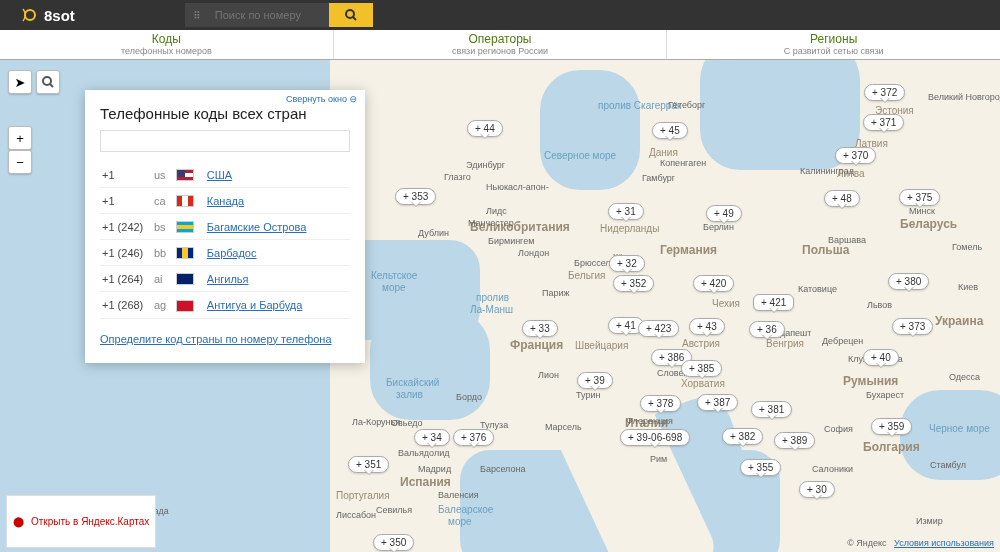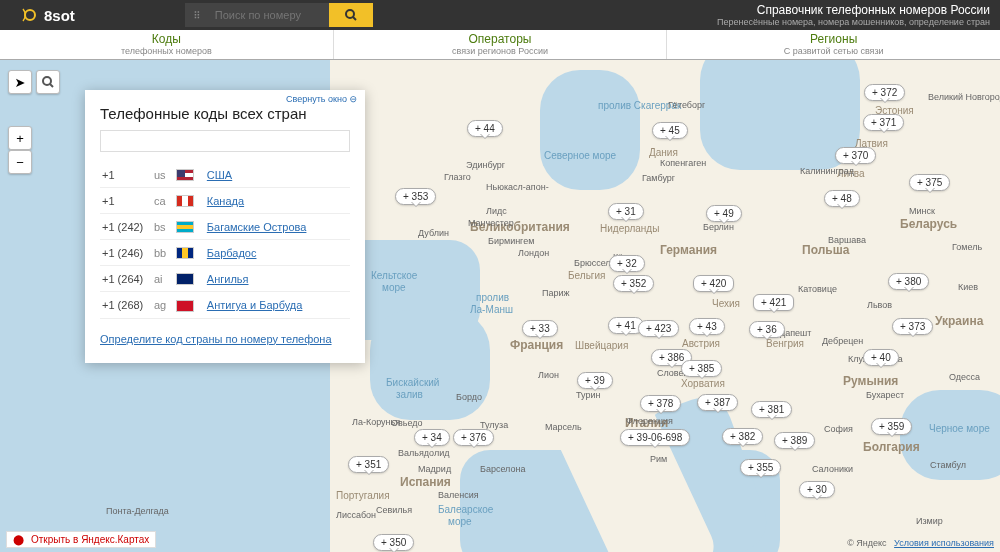--- a/index.html
+++ b/index.html
@@ -53,21 +53,21 @@
   .panel-input { width:100%; border:1px solid #ddd; height:22px; margin-bottom:10px; font-size:11px; padding:0 5px; }
   .table { width:100%; border-collapse: collapse; }
   .table tr { border-bottom:1px solid #eee; }
   .table td { font-size:11px; padding:6px 2px; vertical-align:middle; }
   .table td:nth-child(1) { width:52px; color:#444; }
   .table td:nth-child(2) { width:22px; color:#888; }
   .flag { display:inline-block; width:18px; height:12px; border:1px solid #ccc; vertical-align:middle; background:#ddd; }
   .link { color:#2a6db3; text-decoration:underline; cursor:pointer; }
   .panel-footer { margin-top:14px; font-size:11px; }
 
-  .bottom-attr { position:absolute; bottom:4px; left:6px; background:#fff; padding:2px 6px; font-size:10px; color:#c00; border:1px solid #ddd; cursor:pointer; z-index:60; }
+  .bottom-attr { position:absolute; bottom:4px; left:6px; background:#fff; padding:20px 6px; font-size:10px; color:#c00; border:1px solid #ddd; cursor:pointer; z-index:60; }
   .bottom-right { position:absolute; bottom:4px; right:6px; font-size:9px; color:#666; z-index:60; }
   .bottom-right a { color:#2a6db3; }
 
   
   .flag-us { background: linear-gradient(#b22234 0 33%, #fff 33% 66%, #b22234 66% 100%); position:relative; }
   .flag-us:before { content:''; position:absolute; top:0; left:0; width:8px; height:7px; background:#3c3b6e; }
   .flag-ca { background:#fff; position:relative; }
   .flag-ca:before, .flag-ca:after { content:''; position:absolute; top:0; width:5px; height:100%; background:#d52b1e; }
   .flag-ca:before { left:0; } .flag-ca:after { right:0; }
   .flag-bs { background: linear-gradient(#00abc9 0 33%, #ffc726 33% 66%, #00abc9 66% 100%); }
@@ -88,24 +88,20 @@
   </div>
   <div class="search-wrap">
     <span class="search-icon-box">⠿</span>
     <input class="search-input" placeholder="Поиск по номеру" style="">
     <button class="search-btn">
       <svg width="12" height="12" viewBox="0 0 12 12">
         <circle cx="5" cy="5" r="4" fill="none" stroke="#333" stroke-width="2"></circle>
         <line x1="8" y1="8" x2="11" y2="11" stroke="#333" stroke-width="2"></line>
       </svg>
     </button>
-  </div>
-  <div class="top-right">
-    <div class="t1">Справочник телефонных номеров России</div>
-    <div class="t2">Перенесённые номера, номера мошенников, определение стран</div>
   </div>
 </div>
 
 <div class="navrow">
   <div class="nav-cell">
     <div class="n1">Коды</div>
     <div class="n2">телефонных номеров</div>
   </div>
   <div class="nav-cell">
     <div class="n1">Операторы</div>
@@ -223,24 +219,24 @@
   <div id="map-pins">
       <div class="pin" style="left: 395px; top: 128px;">+ 353</div>
       <div class="pin" style="left: 467px; top: 60px;">+ 44</div>
       <div class="pin" style="left: 652px; top: 62px;">+ 45</div>
       <div class="pin" style="left: 864px; top: 24px;">+ 372</div>
       <div class="pin" style="left: 863px; top: 54px;">+ 371</div>
       <div class="pin" style="left: 835px; top: 87px;">+ 370</div>
       <div class="pin" style="left: 608px; top: 143px;">+ 31</div>
       <div class="pin" style="left: 706px; top: 145px;">+ 49</div>
       <div class="pin" style="left: 824px; top: 130px;">+ 48</div>
-      <div class="pin" style="left: 899px; top: 114px; margin-left: 10px;">+ 375</div>
+      <div class="pin" style="left: 899px; top: 129px;">+ 375</div>
       <div class="pin" style="left: 609px; top: 195px;">+ 32</div>
       <div class="pin" style="left: 613px; top: 215px;">+ 352</div>
-      <div class="pin" style="left: 693px; top: 215px; border-radius: 7px;">+ 420</div>
+      <div class="pin" style="left: 693px; top: 215px;">+ 420</div>
       <div class="pin" style="left: 753px; top: 234px; border-radius: 6px;">+ 421</div>
       <div class="pin" style="left: 888px; top: 213px;">+ 380</div>
       <div class="pin" style="left: 522px; top: 260px;">+ 33</div>
       <div class="pin" style="left: 608px; top: 257px;">+ 41</div>
       <div class="pin" style="left: 638px; top: 260px;">+ 423</div>
       <div class="pin" style="left: 689px; top: 258px;">+ 43</div>
       <div class="pin" style="left: 749px; top: 261px;">+ 36</div>
       <div class="pin" style="left: 892px; top: 258px;">+ 373</div>
       <div class="pin" style="left: 651px; top: 289px;">+ 386</div>
       <div class="pin" style="left: 681px; top: 300px;">+ 385</div>

